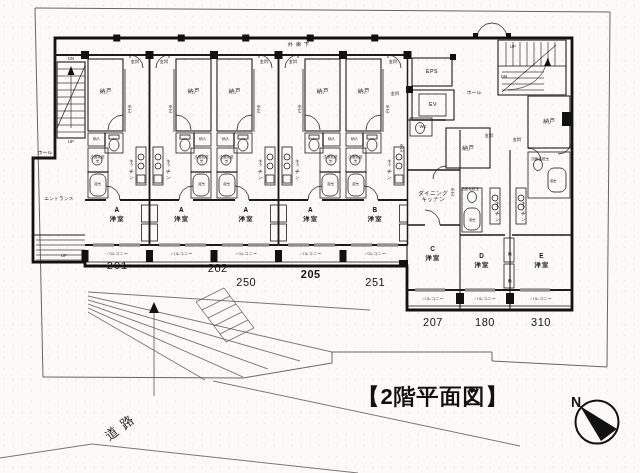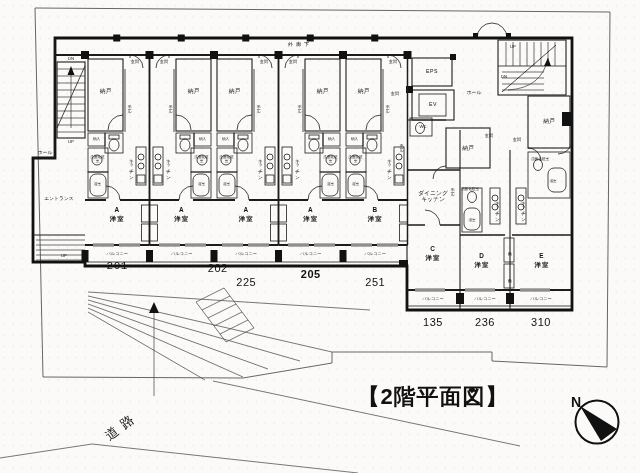--- a/index.html
+++ b/index.html
@@ -341,22 +341,22 @@
     <span class="lbl t6" style="left:433px;top:249px;">C</span>
     <span class="lbl t6" style="left:433px;top:258px;">洋室</span>
     <span class="lbl t6" style="left:482px;top:256px;">D</span>
     <span class="lbl t6" style="left:482px;top:265px;">洋室</span>
     <span class="lbl t6" style="left:542px;top:256px;">E</span>
     <span class="lbl t6" style="left:542px;top:265px;">洋室</span>
 
     <span class="lbl t4" style="left:433px;top:299px;">バルコニー</span>
     <span class="lbl t4" style="left:485px;top:299px;">バルコニー</span>
     <span class="lbl t4" style="left:541px;top:299px;">バルコニー</span>
-    <span class="lbl num" style="left:433px;top:323px;">135</span>
-    <span class="lbl num" style="left:485px;top:323px;">236</span>
+    <span class="lbl num" style="left:433px;top:323px;">207</span>
+    <span class="lbl num" style="left:485px;top:323px;">180</span>
     <span class="lbl num" style="left:541px;top:323px;">310</span>
   <span class="lbl t55" style="left: 105.5px; top: 91px;">納戸</span>
       <span class="lbl t4" style="left: 135px; top: 62px;">玄関</span>
       <span class="lbl t4 v" style="left: 129px; top: 107px;">ホール</span>
       <span class="lbl t35" style="left: 96.5px; top: 139.5px;">物入</span>
       <span class="lbl t35 wrapped" style="left: 97.5px; top: 160px; width: 15px;">洗面化粧室</span>
       <span class="lbl t35" style="left: 97.5px; top: 185px;">浴室</span>
       <span class="lbl t45 v" style="left: 131px; top: 166px;">キッチン</span>
       <span class="lbl t6" style="left: 117.25px; top: 210px;">A</span>
       <span class="lbl t6" style="left: 117.25px; top: 219px;">洋室</span>
@@ -376,21 +376,21 @@
       <span class="lbl t55" style="left: 234.5px; top: 91px;">納戸</span>
       <span class="lbl t4" style="left: 264px; top: 62px;">玄関</span>
       <span class="lbl t4 v" style="left: 258px; top: 107px;">ホール</span>
       <span class="lbl t35" style="left: 225.5px; top: 139.5px;">物入</span>
       <span class="lbl t35 wrapped" style="left: 226.5px; top: 160px; width: 15px;">洗面化粧室</span>
       <span class="lbl t35" style="left: 226.5px; top: 185px;">浴室</span>
       <span class="lbl t45 v" style="left: 260px; top: 166px;">キッチン</span>
       <span class="lbl t6" style="left: 246.25px; top: 210px;">A</span>
       <span class="lbl t6" style="left: 246.25px; top: 219px;">洋室</span>
       <span class="lbl t4" style="left: 246.25px; top: 254px;">バルコニー</span>
-      <span class="lbl num" style="left: 246.25px; top: 283px;">225</span>
+      <span class="lbl num" style="left: 246.25px; top: 283px;">250</span>
       <span class="lbl t55" style="left: 322.5px; top: 91px;">納戸</span>
       <span class="lbl t4" style="left: 293px; top: 62px;">玄関</span>
       <span class="lbl t4 v" style="left: 299px; top: 107px;">ホール</span>
       <span class="lbl t35" style="left: 331.5px; top: 139.5px;">物入</span>
       <span class="lbl t35 wrapped" style="left: 330.5px; top: 160px; width: 15px;">洗面化粧室</span>
       <span class="lbl t35" style="left: 330.5px; top: 185px;">浴室</span>
       <span class="lbl t45 v" style="left: 297px; top: 166px;">キッチン</span>
       <span class="lbl t6" style="left: 310.75px; top: 210px;">A</span>
       <span class="lbl t6" style="left: 310.75px; top: 219px;">洋室</span>
       <span class="lbl t4" style="left: 310.75px; top: 254px;">バルコニー</span>

